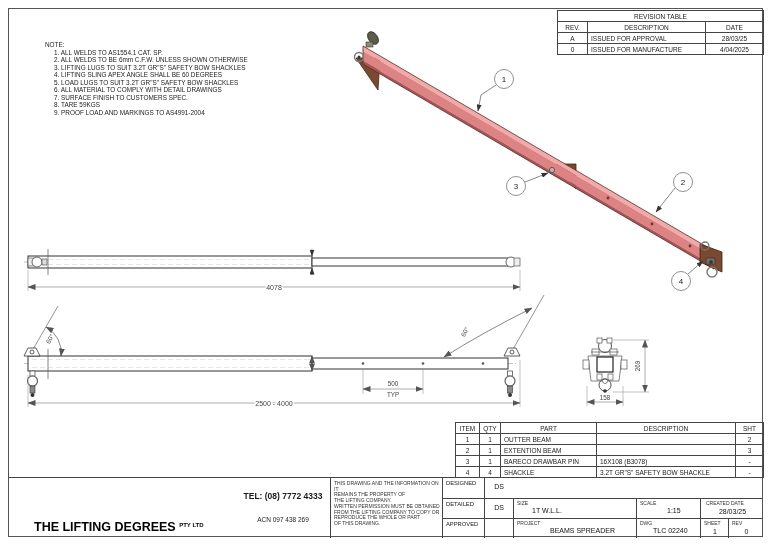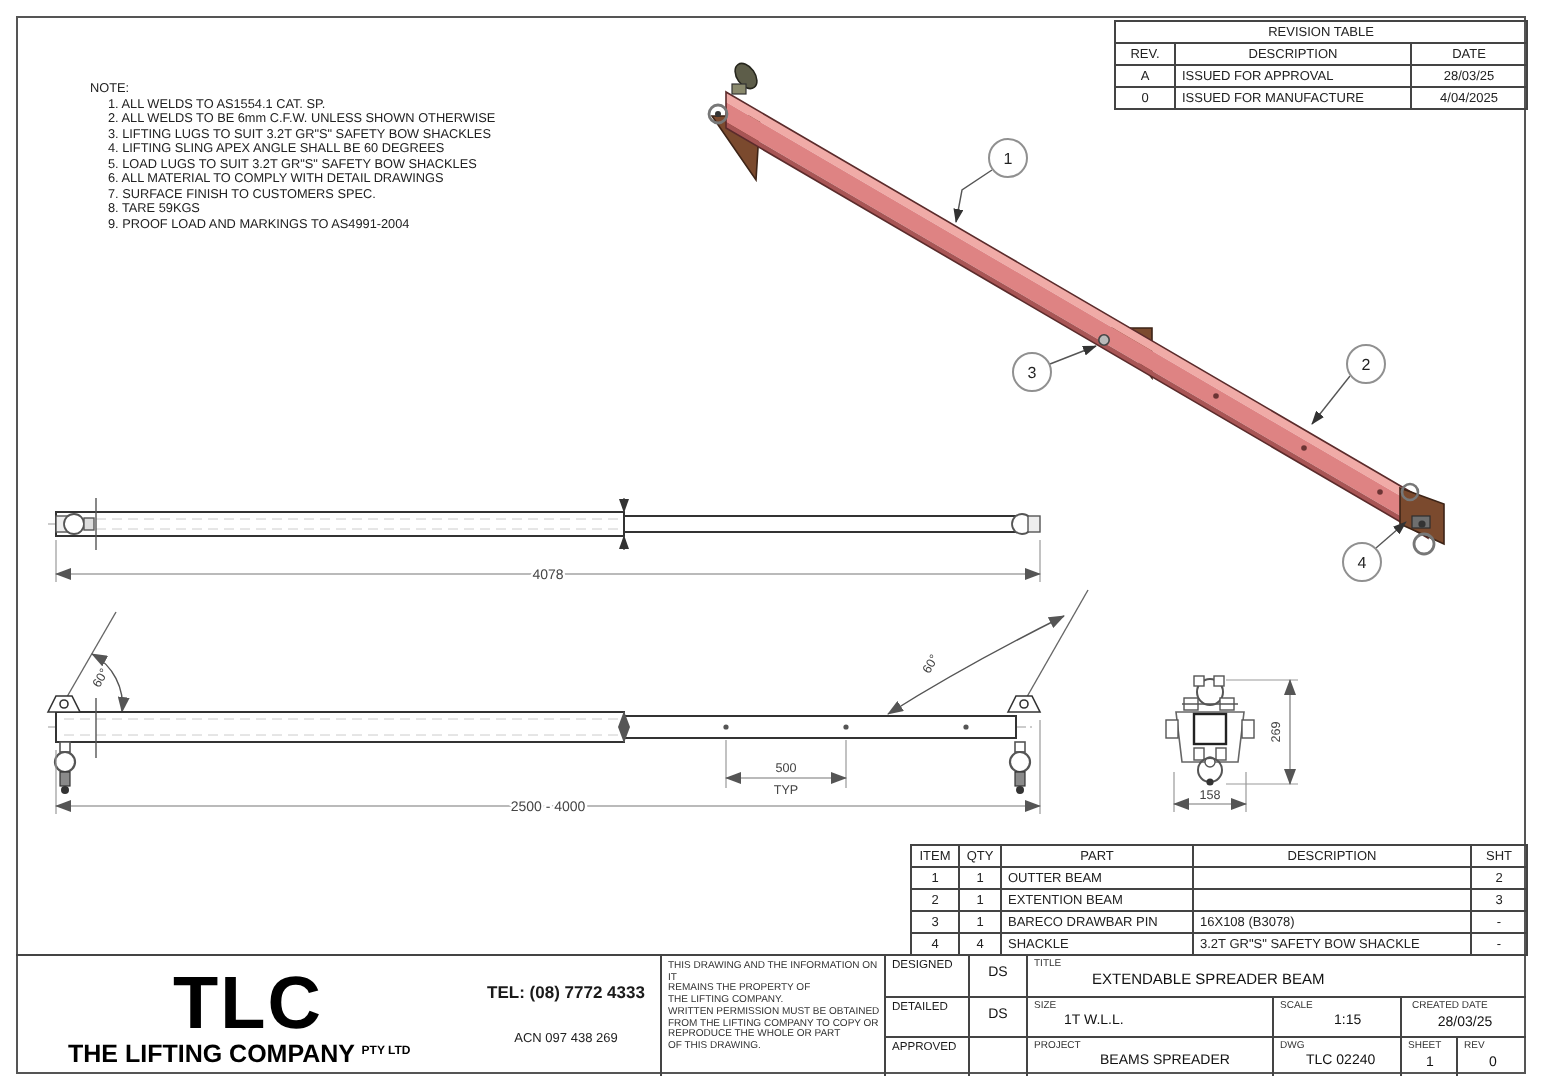--- a/index.html
+++ b/index.html
@@ -299,23 +299,22 @@
     <td class="l">SHACKLE</td>
     <td class="l">3.2T GR"S" SAFETY BOW SHACKLE</td>
     <td>-</td>
   </tr>
 </tbody>
   </table>
 
 <div class="abs tb">
 
   <div class="cell" style="left:0;top:0;width:322px;height:60px;">
-    <div class="abs logo-tlc">TLC</div>
     <div class="abs logo-name">
-      <span>THE LIFTING COMPANY</span>
+      <span>THE LIFTING DEGREES</span>
       <span class="logo-sfx">PTY LTD</span>
     </div>
     <div class="abs tel">TEL: (08) 7772 4333</div>
     <div class="abs acn">ACN 097 438 269</div>
   </div>
 
   <div class="cell bl" style="left:322px;top:0;width:112px;height:60px;">
     <div class="abs disc" style="left:3px;top:3px;">
       <div>THIS DRAWING AND THE INFORMATION ON IT</div>
       <div>REMAINS THE PROPERTY OF</div>
@@ -327,24 +326,20 @@
     </div>
   </div>
 
   <div class="cell bl" style="left:434px;top:0;width:42px;height:20px;font-size:5.8px;padding:2px 0 0 3px;">DESIGNED</div>
   <div class="cell bl val" style="left:476px;top:0;width:29px;height:20px;text-align:center;padding-top:5px;">DS</div>
   <div class="cell bl bt" style="left:434px;top:20px;width:42px;height:20px;font-size:5.8px;padding:2px 0 0 3px;">DETAILED</div>
   <div class="cell bl bt val" style="left:476px;top:20px;width:29px;height:20px;text-align:center;padding-top:5px;">DS</div>
   <div class="cell bl bt" style="left:434px;top:40px;width:42px;height:20px;font-size:5.8px;padding:2px 0 0 3px;">APPROVED</div>
   <div class="cell bl bt val" style="left:476px;top:40px;width:29px;height:20px;text-align:center;padding-top:5px;"></div>
 
-  <div class="cell bl" style="left:505px;top:0;width:250px;height:20px;">
-    <span class="lbl">TITLE</span>
-    <div class="abs val" style="left:32px;top:7px;font-size:7.5px;">EXTENDABLE SPREADER BEAM</div>
-  </div>
 
   <div class="cell bl bt" style="left:505px;top:20px;width:123px;height:20px;">
     <span class="lbl">SIZE</span>
     <div class="abs val" style="left:18px;top:8px;">1T W.L.L.</div>
   </div>
   <div class="cell bl bt" style="left:628px;top:20px;width:64px;height:20px;">
     <span class="lbl">SCALE</span>
     <div class="abs val" style="left:30px;top:8px;">1:15</div>
   </div>
   <div class="cell bl bt" style="left:692px;top:20px;width:63px;height:20px;">

